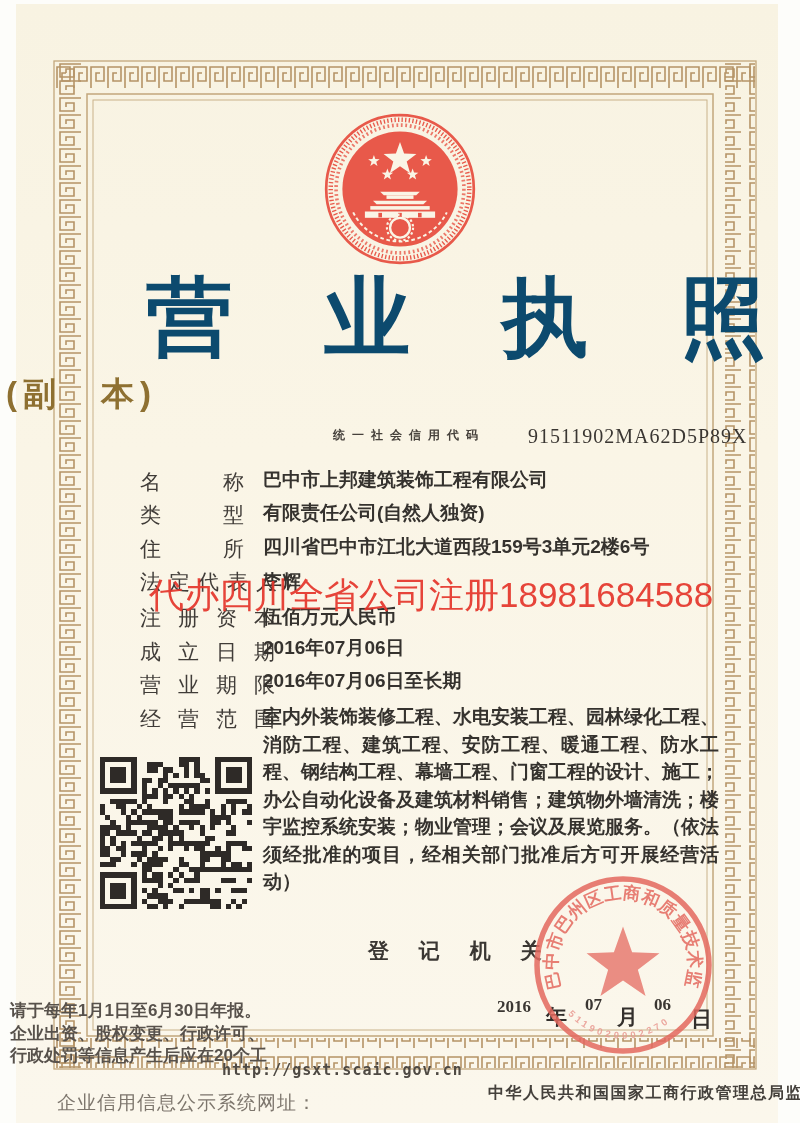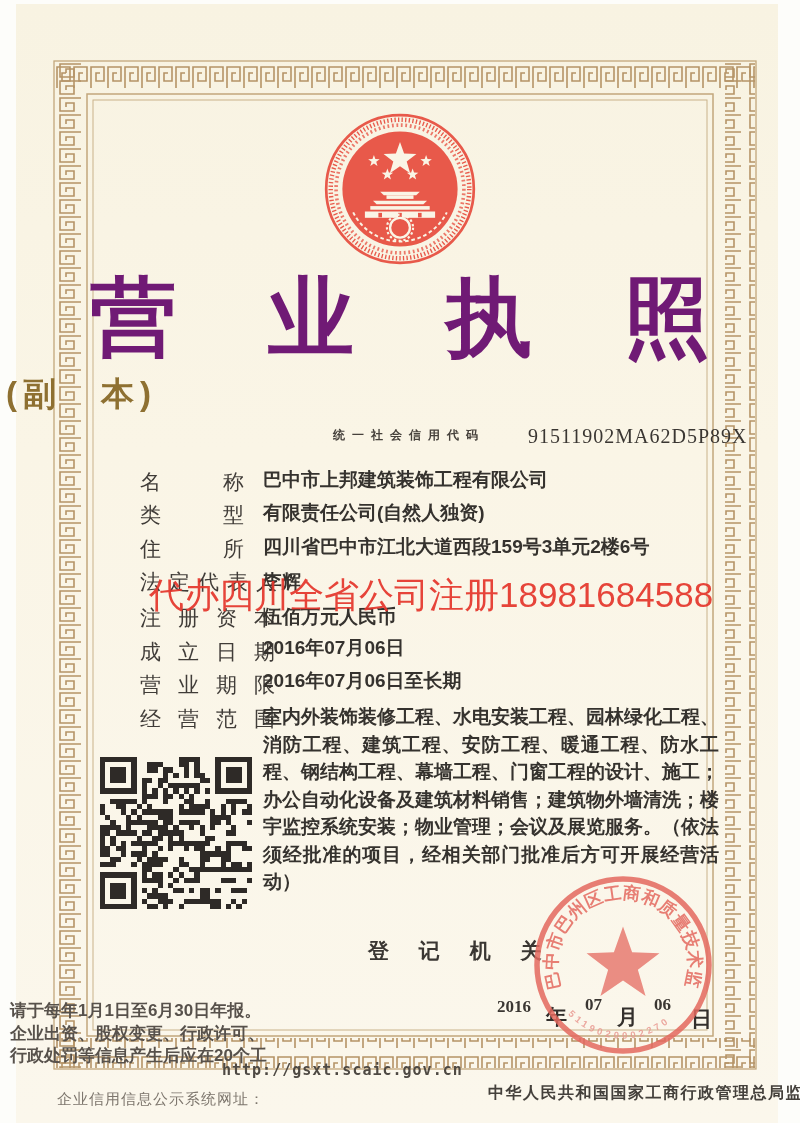--- a/index.html
+++ b/index.html
@@ -12,22 +12,22 @@
   .paper{
     position:absolute;left:16px;top:4px;right:22px;bottom:0;
     background:linear-gradient(180deg,#f8f3e2 0%,#faf5e6 40%,#fbf7ec 100%);
   }
   
   .frame-svg{position:absolute;left:0;top:0;width:800px;height:1123px;}
   
   .emblem{position:absolute;left:314px;top:108px;width:172px;height:162px;}
   
   .title{
-    position:absolute;left:0;top:272px;width:800px;text-align:center;
-    font-size:86px;font-weight:700;color:#701a75;
+    position:absolute;left:0;top:272px;width:800px;text-align:right;
+    font-size:86px;font-weight:700;color:#0c4a6e;
     letter-spacing:34px;text-indent:34px;line-height:1.05;
     font-family:"Liberation Sans", sans-serif;
   }
   .subtitle{
     position:absolute;left:0;top:372px;width:800px;
     font-size:33px;font-weight:600;color:#8e7031;letter-spacing:6px;text-indent:6px;
   }
   
   .credit-label{
     position:absolute;left:333px;top:427px;
@@ -69,21 +69,21 @@
   
   .date-num{position:absolute;font-size:17px;color:#3a3632;font-family:"Liberation Serif", serif;font-weight:600;}
   .date-unit{position:absolute;font-size:21px;color:#332f2c;font-weight:700;}
   
   .notice{
     position:absolute;left:10px;top:1000px;width:250px;
     font-size:17px;font-weight:600;color:#57514b;line-height:22.5px;white-space:nowrap;
   }
   .site-label{
     position:absolute;left:57px;top:1090px;
-    font-size:15px;font-weight:500;color:#7d766d;letter-spacing:1px;
+    font-size:19px;font-weight:500;color:#7d766d;letter-spacing:1px;
   }
   .site-url{
     position:absolute;left:222px;top:1061px;
     font-size:15px;font-weight:700;color:#4e4943;letter-spacing:1px;
     font-family:"DejaVu Sans Mono", monospace;
   }
   .issuer{
     position:absolute;left:488px;top:1083px;
     font-size:16px;font-weight:600;color:#44403b;letter-spacing:1.5px;white-space:nowrap;
   }

